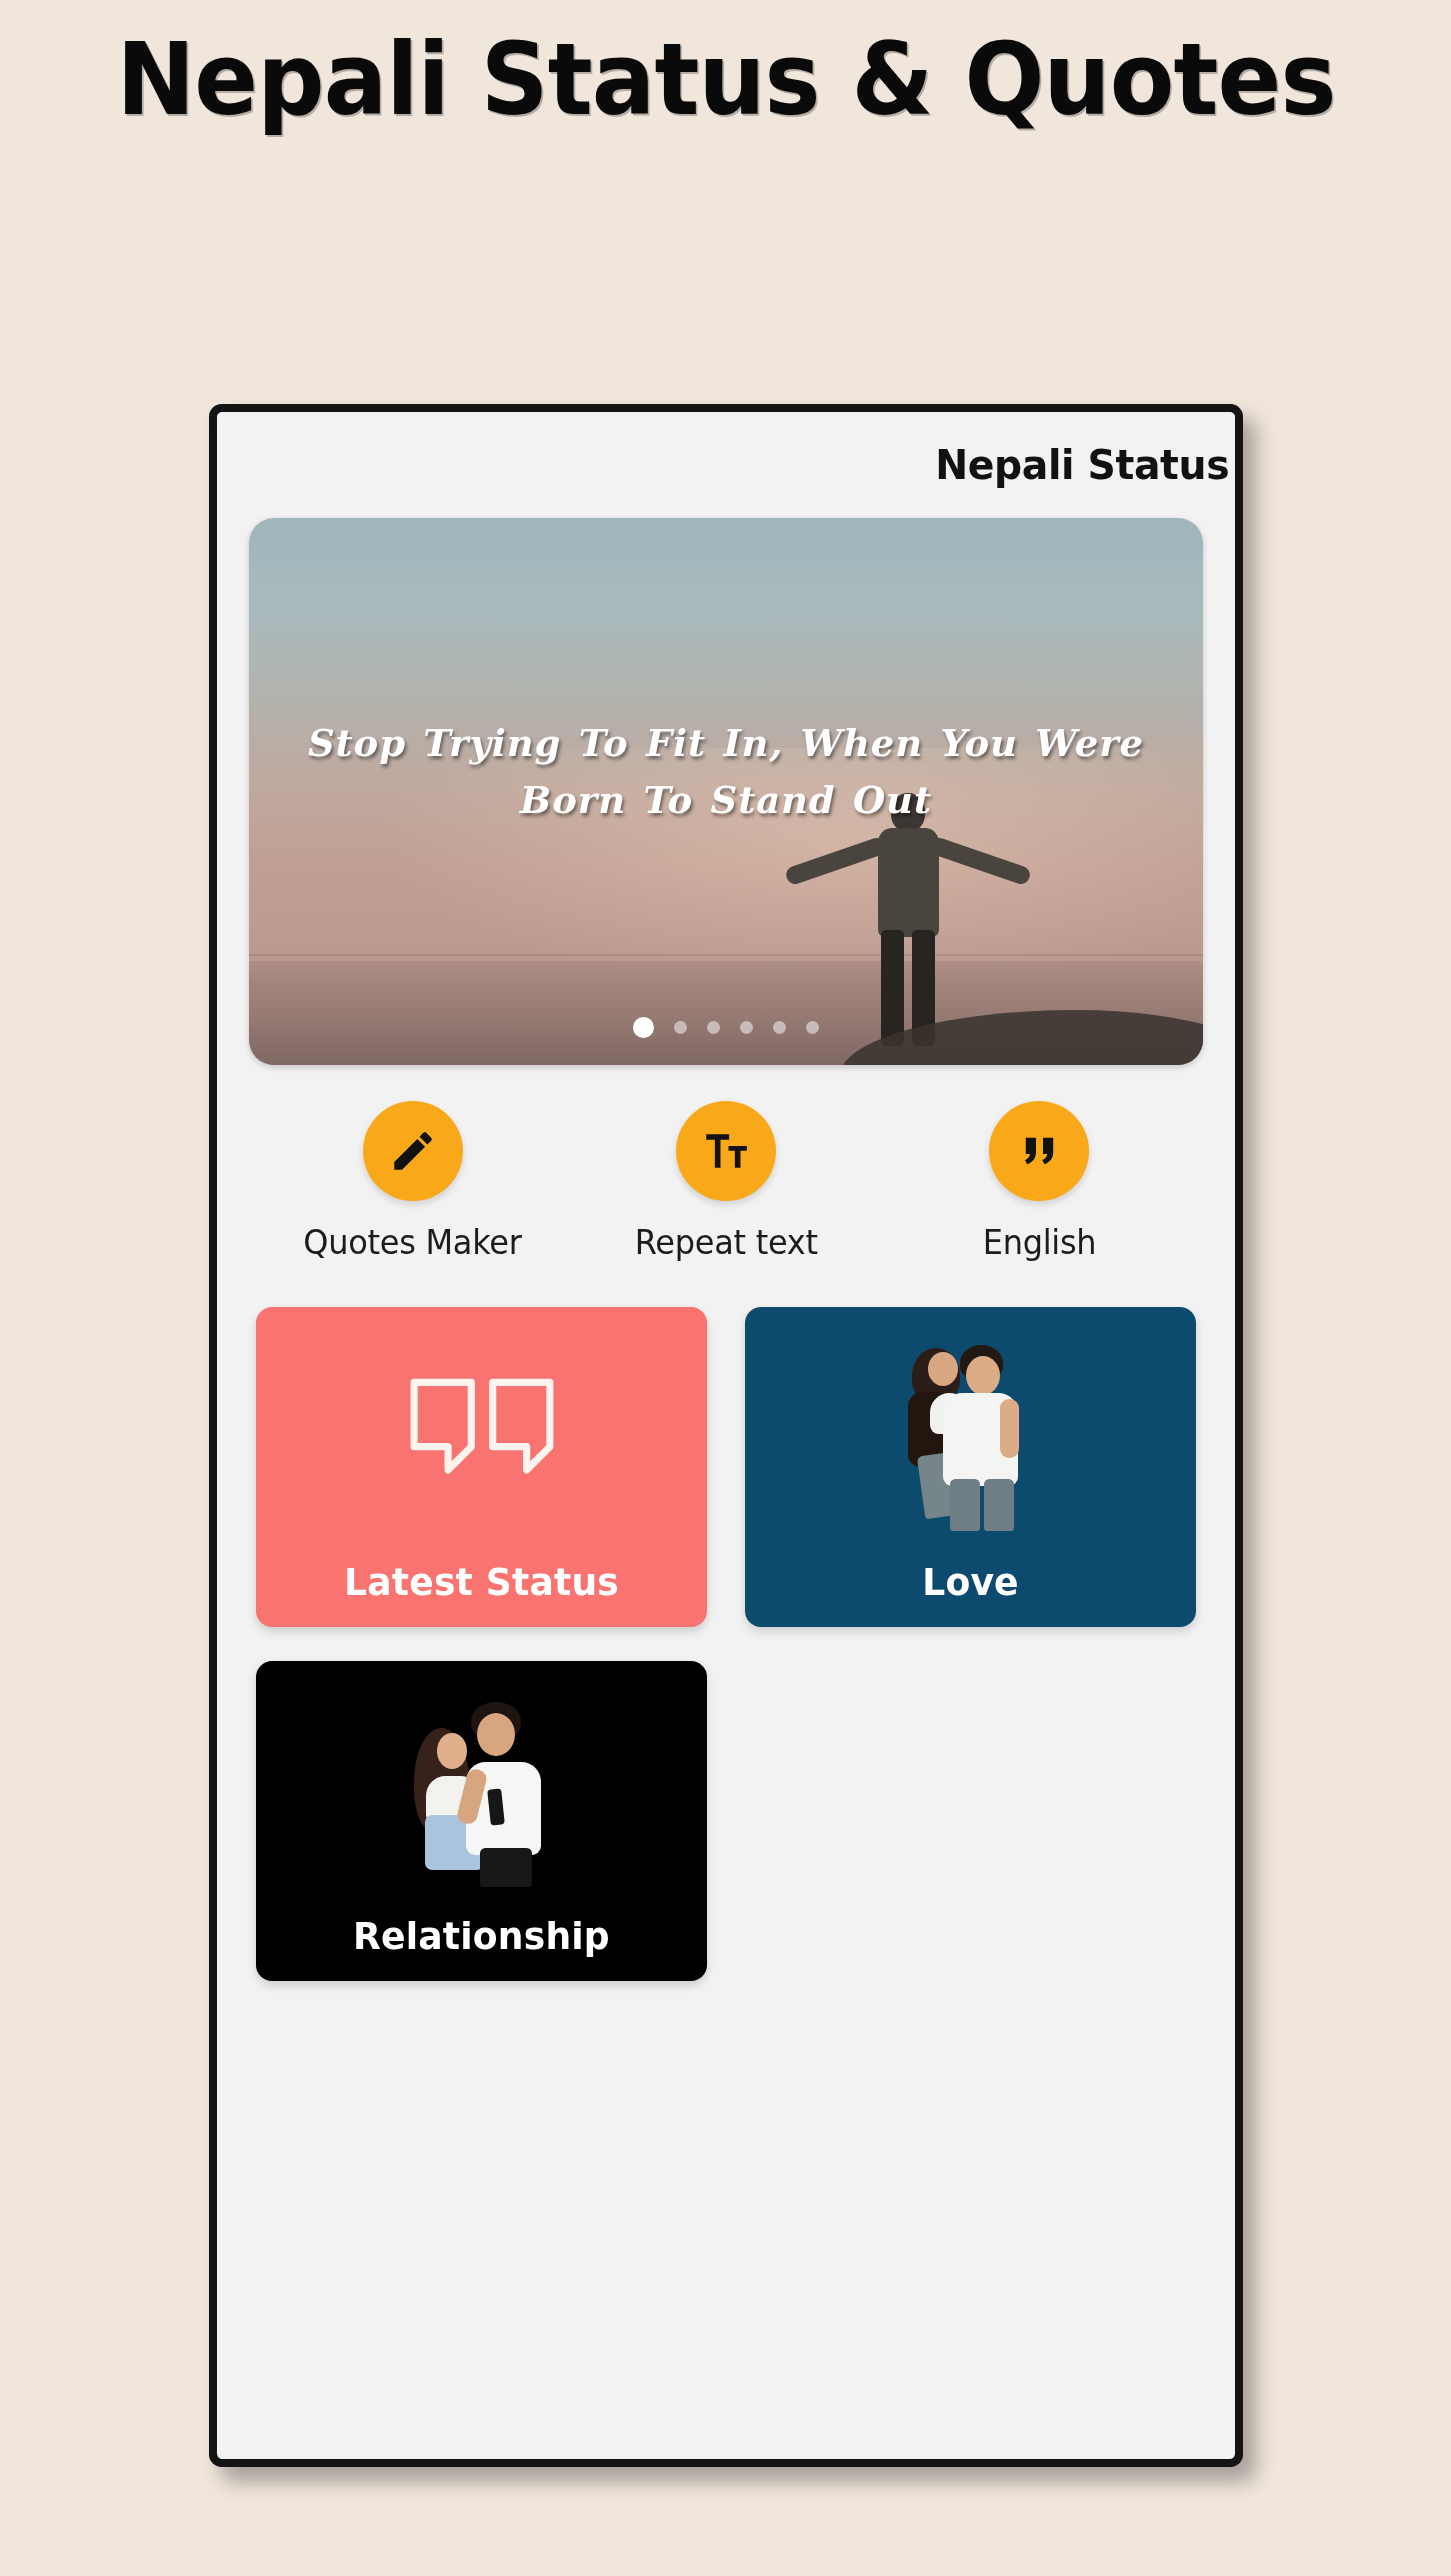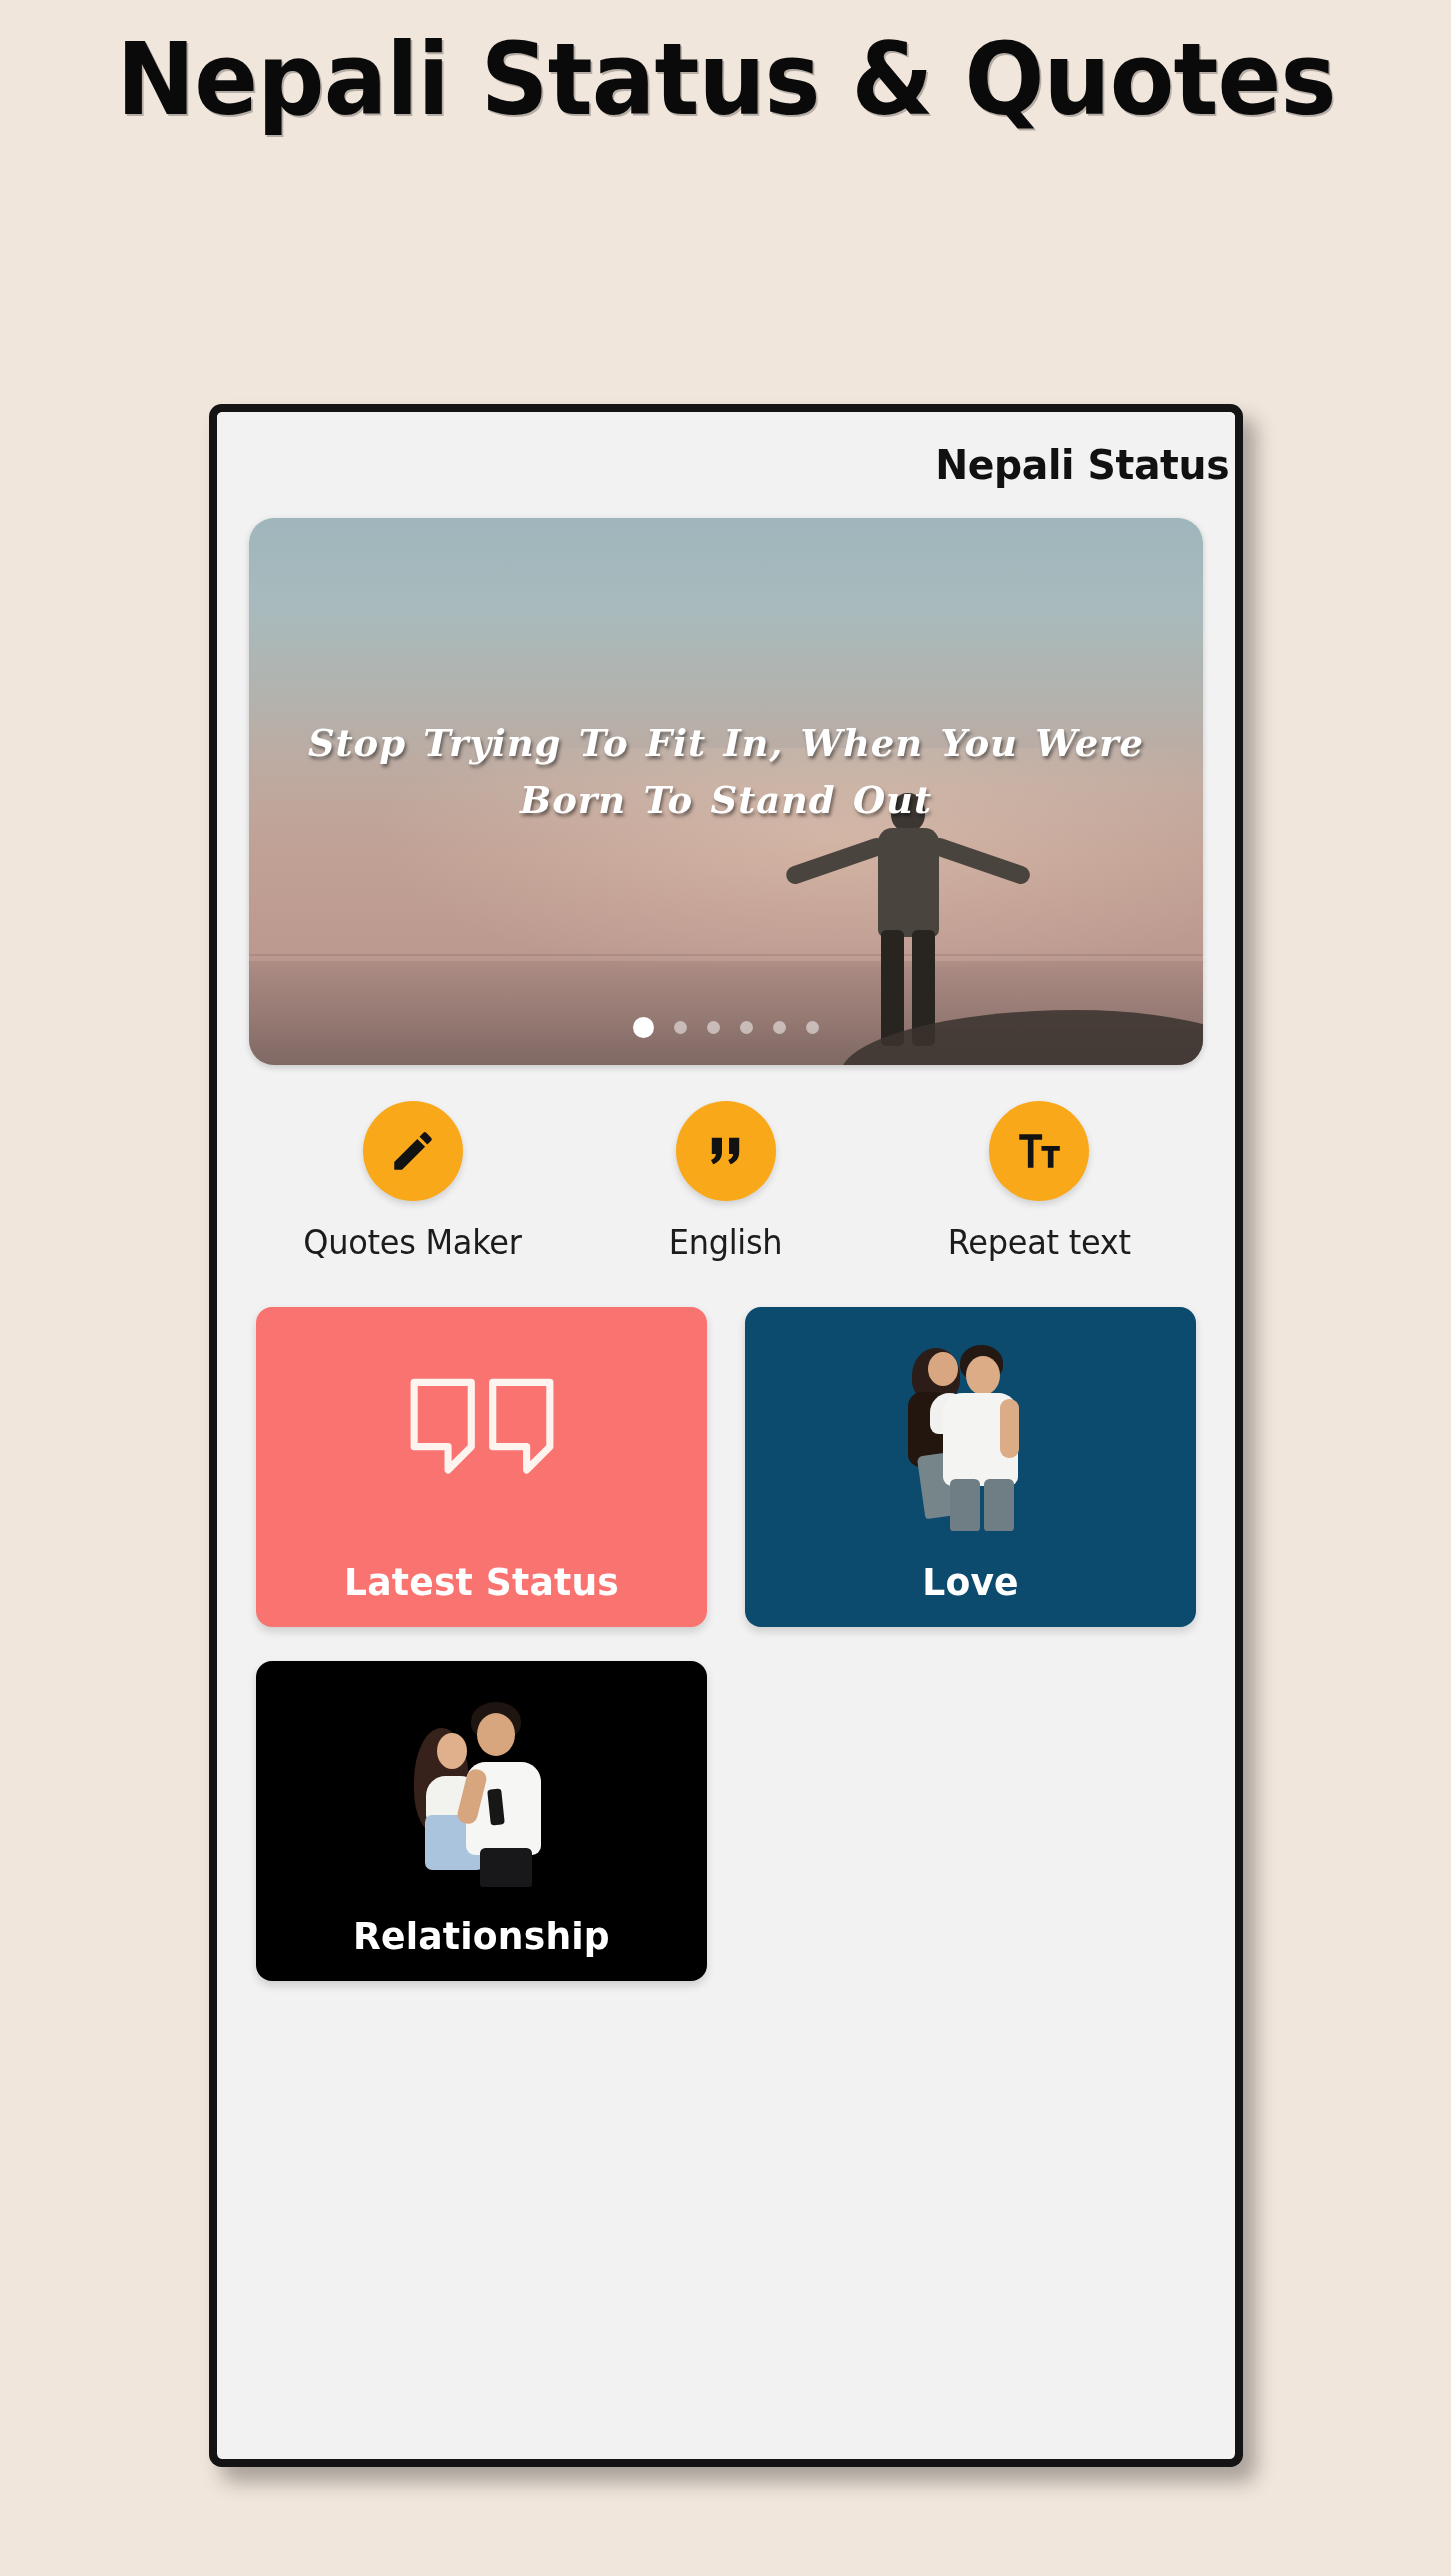--- a/index.html
+++ b/index.html
@@ -277,38 +277,38 @@
                 <path d="M3 17.25V21h3.75L17.81 9.94l-3.75-3.75L3 17.25zM20.71 7.04a1 1 0 0 0 0-1.41l-2.34-2.34a1 1 0 0 0-1.41 0l-1.83 1.83 3.75 3.75 1.83-1.83z" fill="#121212"></path>
               </svg>
             </span>
           </div>
           <div class="quick-label">Quotes Maker</div>
         </div>
 
         <div class="quick-item">
           <div class="quick-circle">
             <span>
-              <svg width="47" height="47" viewBox="0 0 24 24">
-                <path d="M5 5h5.2v7.2c0 3.1-1.6 5.2-4.5 6.3l-1.1-2.1c1.6-.7 2.4-1.7 2.5-3.1H5V5zm8.8 0H19v7.2c0 3.1-1.6 5.2-4.5 6.3l-1.1-2.1c1.6-.7 2.4-1.7 2.5-3.1h-2.1V5z" fill="#121212"></path>
-              </svg>
-            </span>
-          </div>
-          <div class="quick-label">English</div>
-        </div>
-
-        <div class="quick-item">
-          <div class="quick-circle">
-            <span>
               <svg width="50" height="50" viewBox="0 0 24 24">
                 <path d="M2.5 4h11v2.6H9.35V20H6.65V6.6H2.5V4z" fill="#121212"></path>
                 <path d="M13.2 9.6H22v2.3h-3.05V20h-2.7v-8.1H13.2V9.6z" fill="#121212"></path>
               </svg>
             </span>
           </div>
           <div class="quick-label">Repeat text</div>
+        </div>
+
+        <div class="quick-item">
+          <div class="quick-circle">
+            <span>
+              <svg width="47" height="47" viewBox="0 0 24 24">
+                <path d="M5 5h5.2v7.2c0 3.1-1.6 5.2-4.5 6.3l-1.1-2.1c1.6-.7 2.4-1.7 2.5-3.1H5V5zm8.8 0H19v7.2c0 3.1-1.6 5.2-4.5 6.3l-1.1-2.1c1.6-.7 2.4-1.7 2.5-3.1h-2.1V5z" fill="#121212"></path>
+              </svg>
+            </span>
+          </div>
+          <div class="quick-label">English</div>
         </div>
 
       </div>
 
       <div class="grid">
 
         <div class="card" style="background:#F97370;">
           <div class="card-art quote-art">
             <svg width="150" height="113" viewBox="0 0 84 63">
               <path d="M4 4h32v36l-13 13V40H4V4z" fill="none" stroke="#FDF4EF" stroke-width="4" stroke-linejoin="round"></path>

